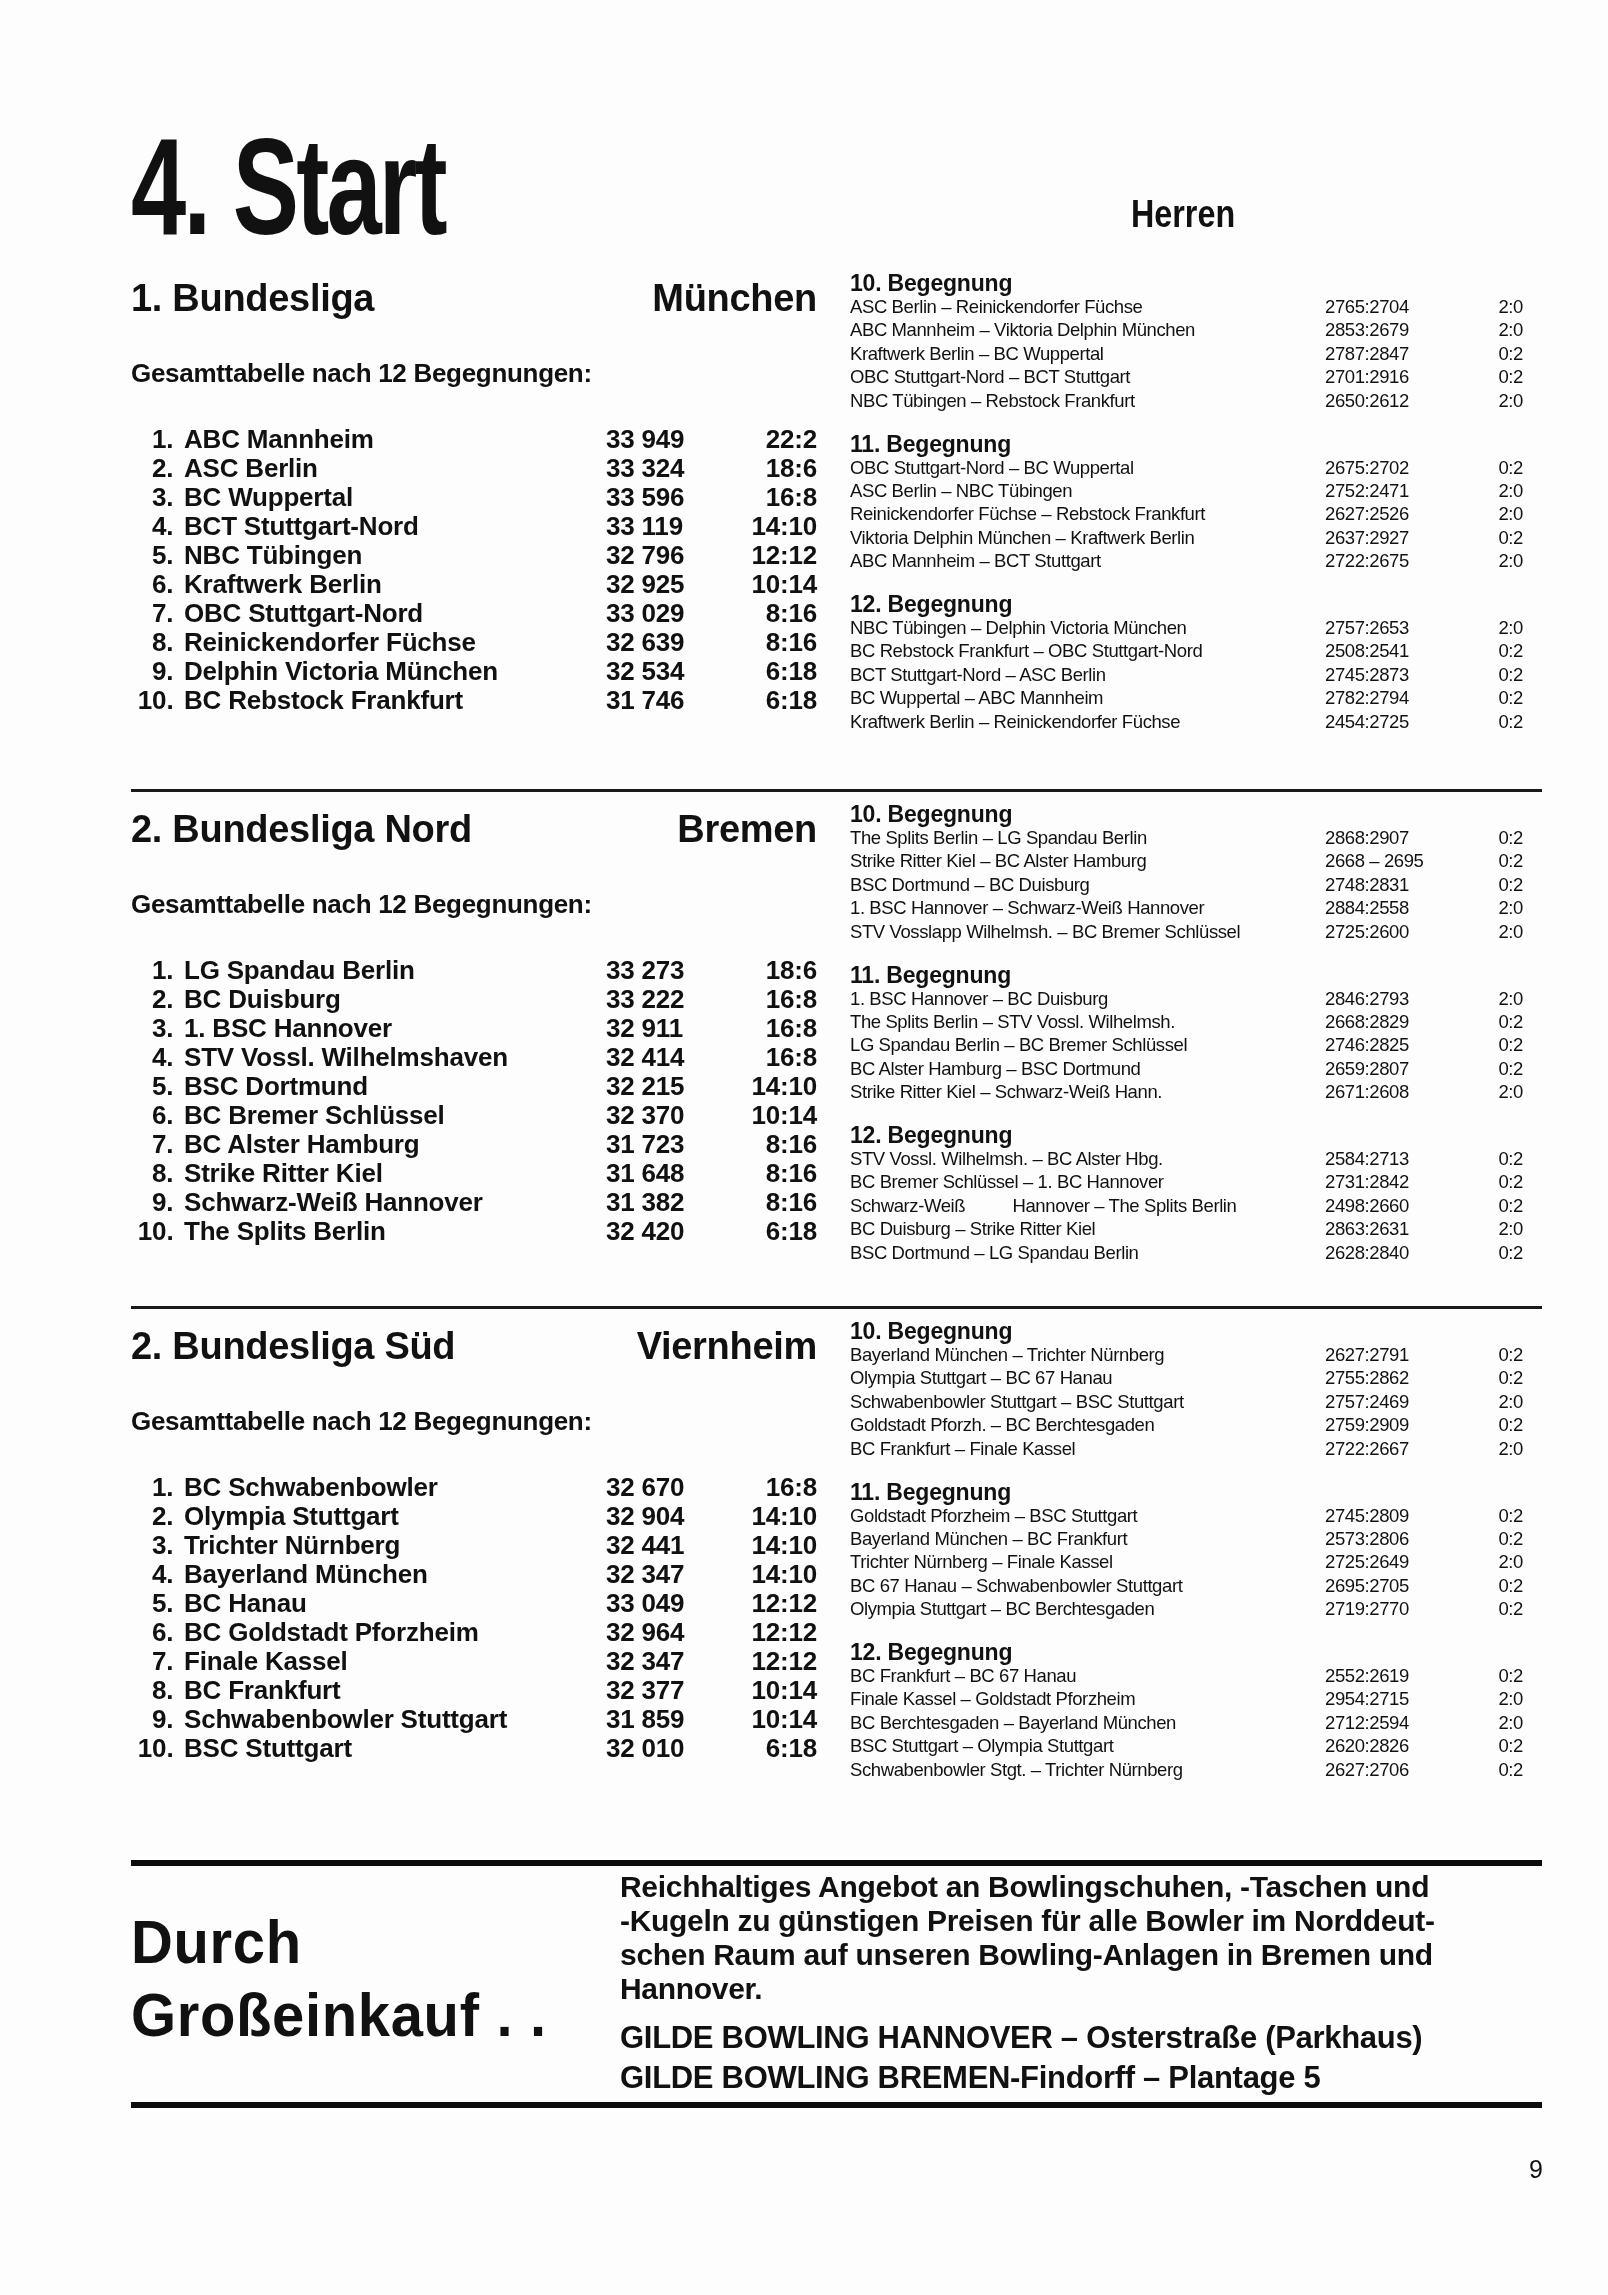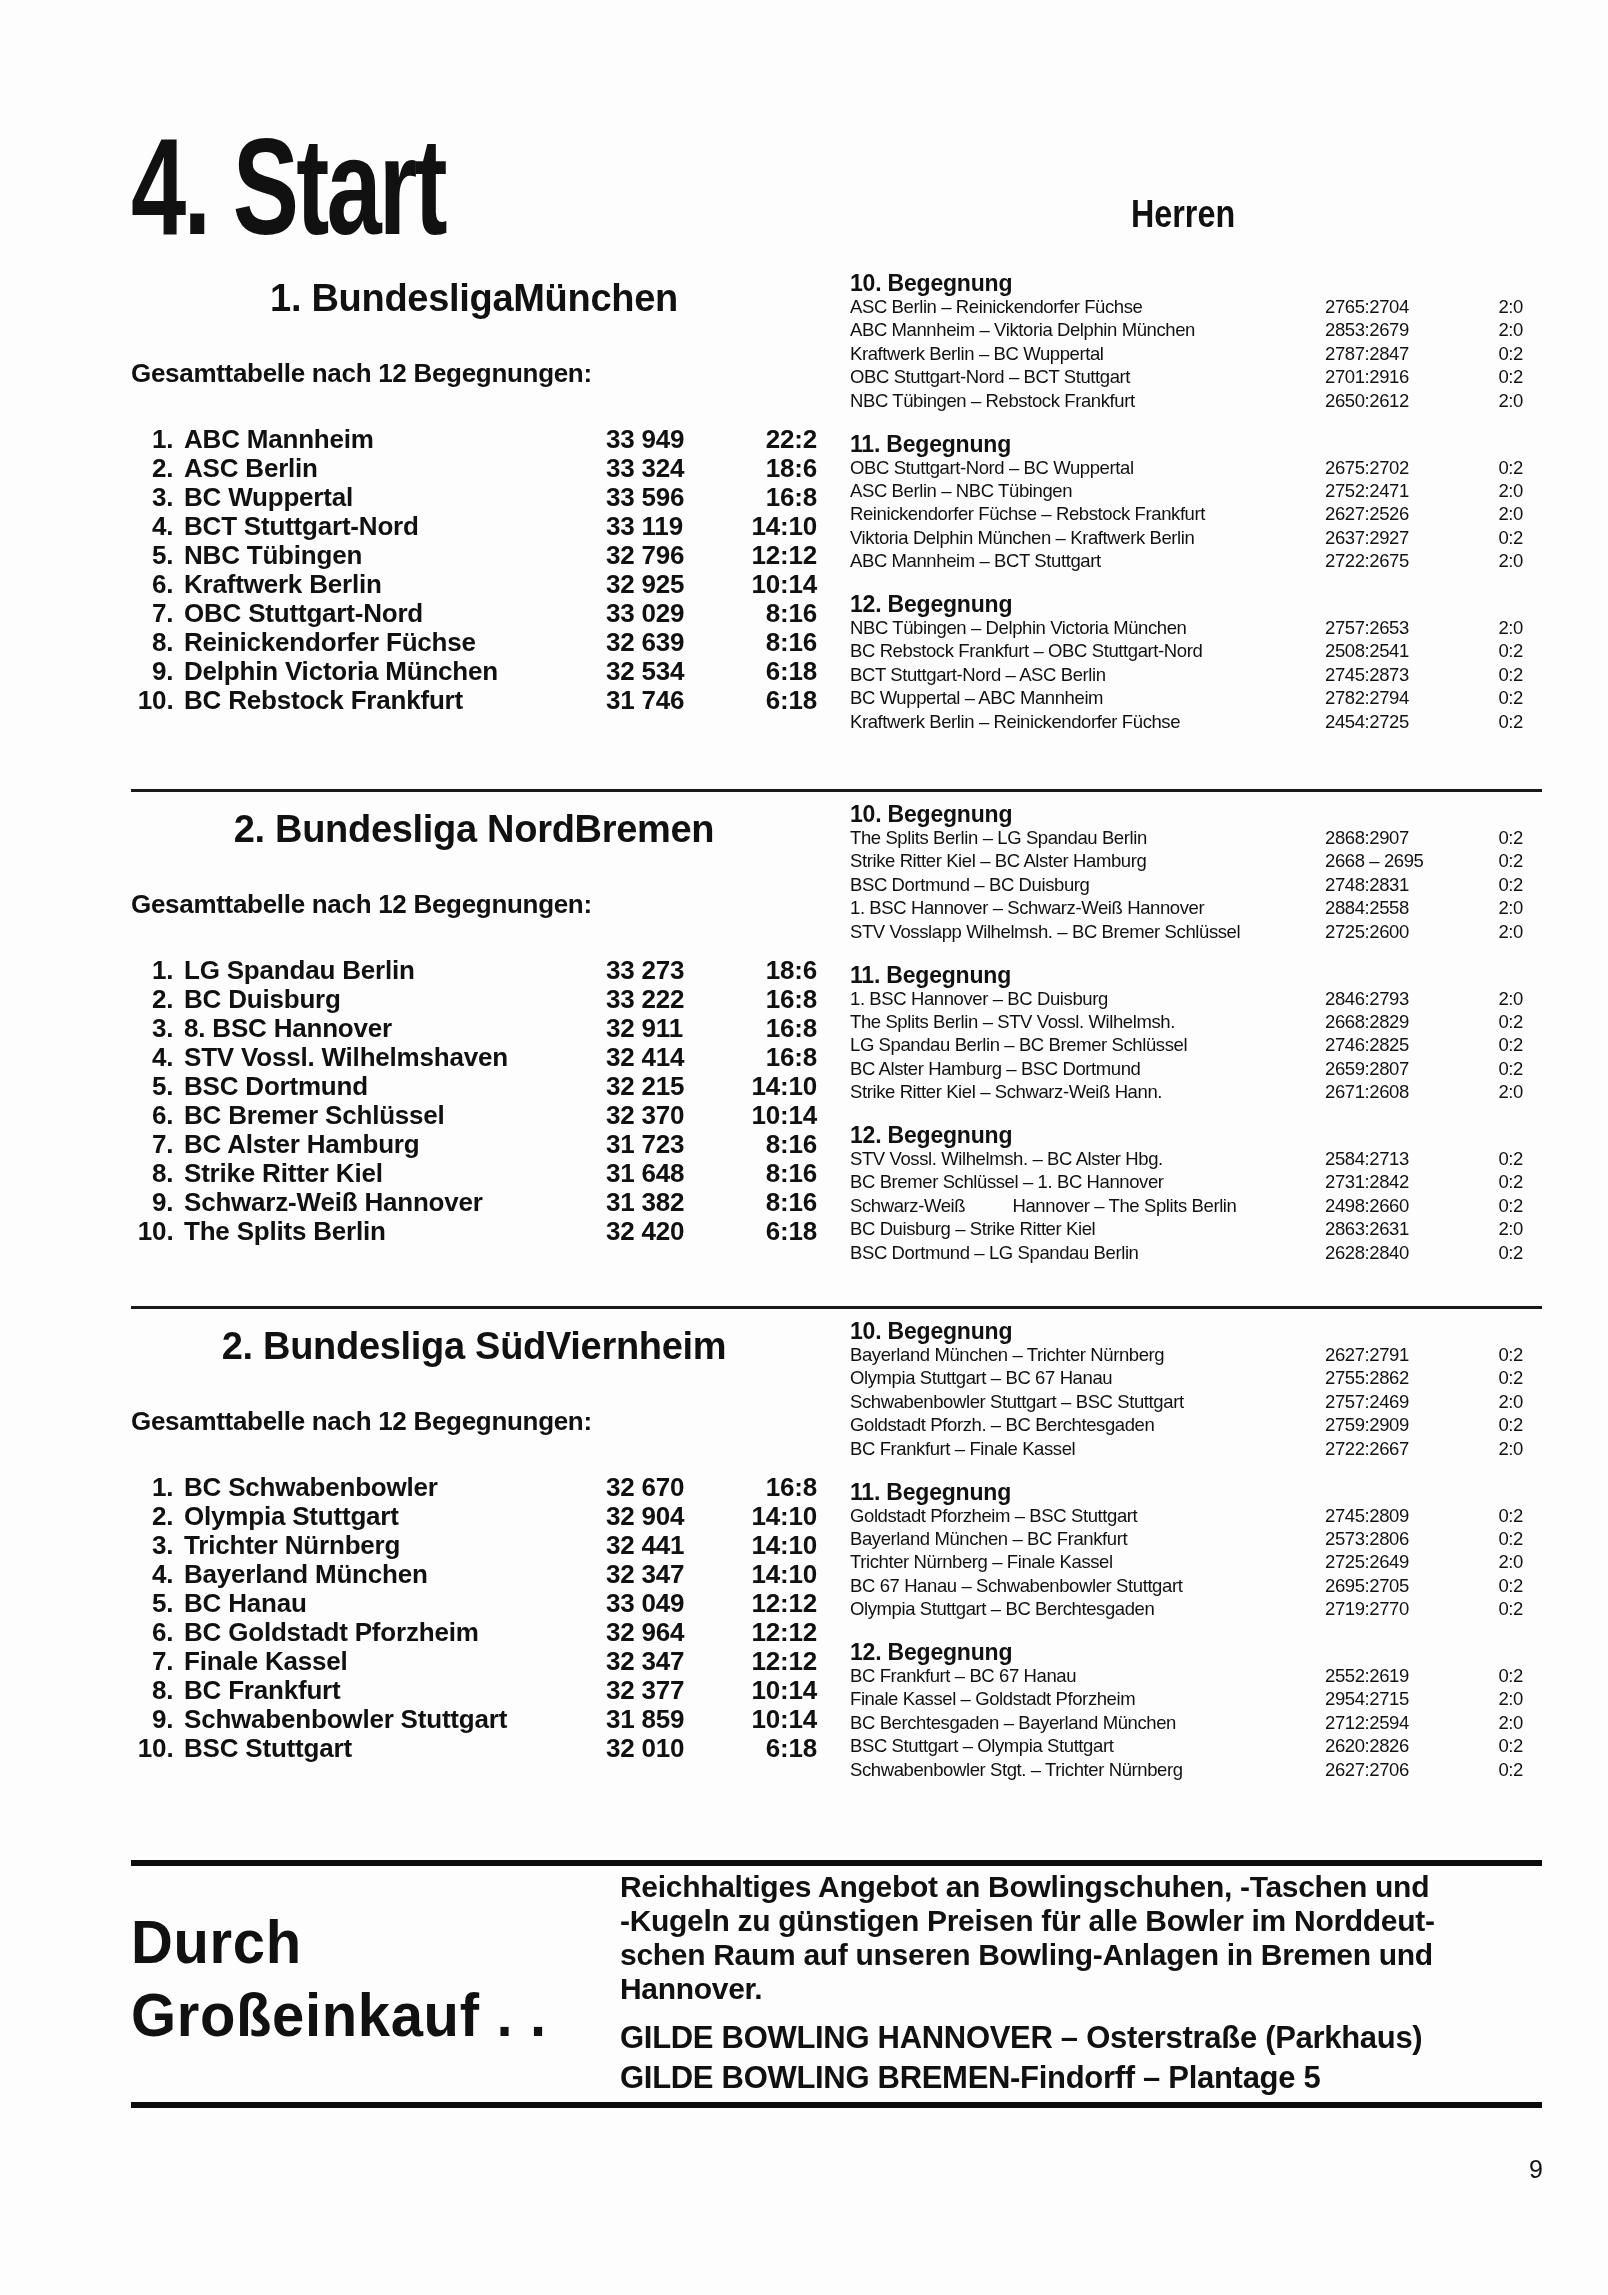--- a/index.html
+++ b/index.html
@@ -12,21 +12,21 @@
     font-size: 138px; line-height: 1; letter-spacing: -4px;
     transform: scaleX(0.72); transform-origin: left top;
   }
   .herren {
     position: absolute; left: 1131px; top: 193px;
     font-weight: 700; font-size: 38px; transform: scaleX(0.85); transform-origin: left top;
   }
 
   .section { position: absolute; left: 131px; width: 1411px; }
   .league-col { position: absolute; left: 0; top: 0; width: 686px; }
-  .league-head { display: flex; justify-content: center; align-items: baseline; }
+  .league-head { display: flex; justify-content: space-between; align-items: baseline; }
   .league-name { font-size: 38px; font-weight: 700; letter-spacing: -0.3px; }
   .league-city { font-size: 38px; font-weight: 700; letter-spacing: -0.3px; }
   .table-caption { font-size: 26px; font-weight: 700; margin-top: 38px; letter-spacing: -0.3px; }
   .standings { margin-top: 36px; }
   .st-row { display: flex; height: 29px; align-items: center; font-size: 26px; font-weight: 700; letter-spacing: -0.2px; }
   .st-rank { width: 53px; text-align: right; padding-right: 10.6px; }
   .st-team { width: 422px; }
   .st-pins { width: 99px; text-align: left; }
   .st-pts { width: 112px; text-align: right; padding-right: 0; }
 
@@ -227,21 +227,21 @@
             <span class="st-pts">18:6</span>
           </div>
           <div class="st-row">
             <span class="st-rank">2.</span>
             <span class="st-team">BC Duisburg</span>
             <span class="st-pins">33 222</span>
             <span class="st-pts">16:8</span>
           </div>
           <div class="st-row">
             <span class="st-rank">3.</span>
-            <span class="st-team">8. BSC Hannover</span>
+            <span class="st-team">1. BSC Hannover</span>
             <span class="st-pins">32 911</span>
             <span class="st-pts">16:8</span>
           </div>
           <div class="st-row">
             <span class="st-rank">4.</span>
             <span class="st-team">STV Vossl. Wilhelmshaven</span>
             <span class="st-pins">32 414</span>
             <span class="st-pts">16:8</span>
           </div>
           <div class="st-row">

